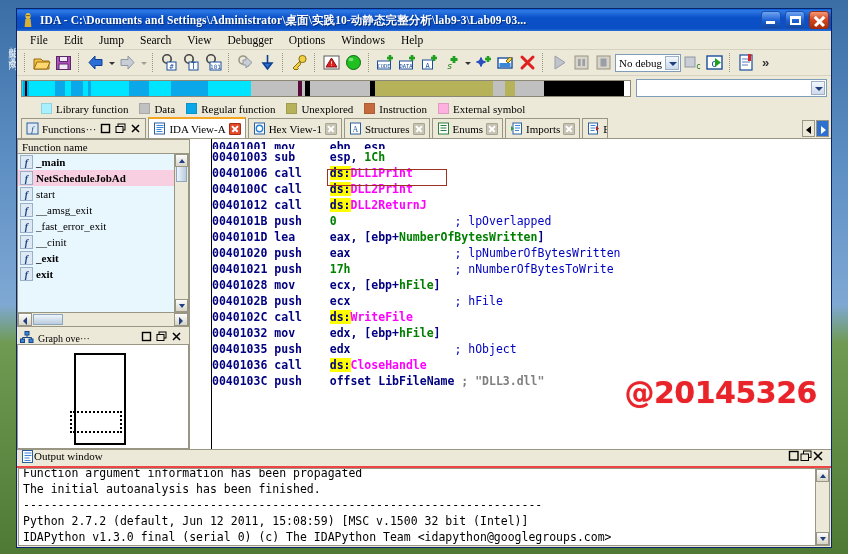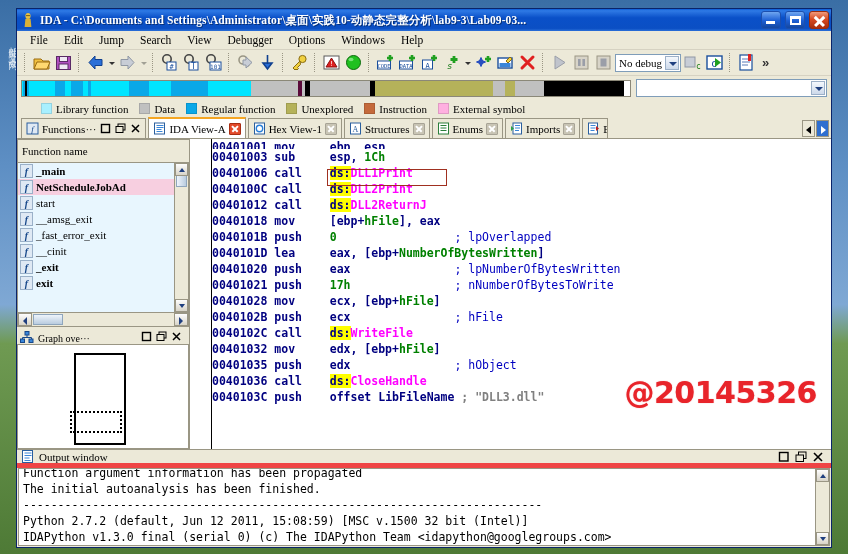--- a/index.html
+++ b/index.html
@@ -178,21 +178,21 @@
   #workarea { flex:1 1 auto; display:flex; position:relative; overflow:hidden; background:#ece9d8; }
   #leftcol { width:172px; flex:0 0 172px; display:flex; flex-direction:column; background:#ece9d8; }
   #rightcol { flex:1 1 auto; display:flex; flex-direction:column; background:#fff; border-left:1px solid #9a9684; }
 
   
   #funcs-header, #graph-header {
     height:17px; display:flex; align-items:flex-end; gap:4px; padding:0 3px;
     background:#ece9d8; font-size:10px; font-family:"Liberation Serif", serif;
   }
   #funcs-colhead {
-    height:24px; background:#ece9d8; border:1px solid #9a9684; border-right:none;
+    height:15px; background:#ece9d8; border:1px solid #9a9684; border-right:none;
     display:flex; align-items:center; padding-left:4px;
     font-size:11px; font-family:"Liberation Serif", serif;
   }
   #funcs-listwrap {
     flex:1 1 auto; display:flex; border:1px solid #9a9684; border-top:none;
     background:#e8f6fe; overflow:hidden; position:relative;
   }
   #funcs-list { flex:1 1 auto; overflow:hidden; }
   .func-row {
     height:16px; display:flex; align-items:center; gap:3px; padding-left:2px;
@@ -274,23 +274,23 @@
   }
   #disasm-status .cell { padding:0 4px; border-right:1px solid #b8b4a4; height:100%; display:flex; align-items:center; }
   #disasm-status .cell:last-child { border-right:none; }
 
   
   #outwin {
     flex:0 0 86px; background:#ece9d8; border-top:1px solid #9a9684;
     display:flex; flex-direction:column;
   }
   #out-header {
-    height:18px; flex:0 0 18px; display:flex; align-items:flex-end; gap:5px;
+    height:18px; flex:0 0 18px; display:flex; align-items:flex-start; 
     padding:0 4px; font-size:11px; font-family:"Liberation Serif", serif;
-    border-bottom:5px solid #ef4444;
+    border-bottom:2px solid #ef4444;
   }
   #out-header .spacer { flex:1 1 auto; }
   .hdrbtn { width:12px; height:12px; position:relative; }
   #out-body {
     flex:1 1 auto; background:#fff; border:1px solid #9a9684; margin:0 1px 1px 1px;
     display:flex; overflow:hidden;
   }
   #out-text {
     flex:1 1 auto; padding:0 11px 0 4px; overflow:hidden;
     font-family:"DejaVu Sans Mono", monospace; font-size:11.5px;
@@ -767,21 +767,20 @@
 
     <div id="rightcol">
       <div id="disasm">
         <div id="disasm-arrowcol"></div>
         <div id="disasm-code">
           <div class="dline" style="height:10px;overflow:hidden"><span class="addr">00401001</span> <span class="mnem">mov</span>     <span class="reg">ebp, esp</span></div>
           <div class="dline"><span class="addr">00401003</span> <span class="mnem">sub</span>     <span class="reg">esp, </span><span class="num">1Ch</span></div>
           <div class="dline"><span class="addr">00401006</span> <span class="mnem">call</span>    <span class="dsk">ds:</span><span class="api">DLL1Print</span></div>
           <div class="dline"><span class="addr">0040100C</span> <span class="mnem">call</span>    <span class="dsk">ds:</span><span class="api">DLL2Print</span></div>
           <div class="dline"><span class="addr">00401012</span> <span class="mnem">call</span>    <span class="dsk">ds:</span><span class="api">DLL2ReturnJ</span></div>
-          <div class="dline"><span class="addr">00401018</span> <span class="mnem">mov</span>     <span class="reg">[ebp+</span><span class="var">hFile</span><span class="reg">], eax</span></div>
           <div class="dline"><span class="addr">0040101B</span> <span class="mnem">push</span>    <span class="num">0</span>                 <span class="cmt">; lpOverlapped</span></div>
           <div class="dline"><span class="addr">0040101D</span> <span class="mnem">lea</span>     <span class="reg">eax, [ebp+</span><span class="var">NumberOfBytesWritten</span><span class="reg">]</span></div>
           <div class="dline"><span class="addr">00401020</span> <span class="mnem">push</span>    <span class="reg">eax</span>               <span class="cmt">; lpNumberOfBytesWritten</span></div>
           <div class="dline"><span class="addr">00401021</span> <span class="mnem">push</span>    <span class="num">17h</span>               <span class="cmt">; nNumberOfBytesToWrite</span></div>
           <div class="dline"><span class="addr">00401028</span> <span class="mnem">mov</span>     <span class="reg">ecx, [ebp+</span><span class="var">hFile</span><span class="reg">]</span></div>
           <div class="dline"><span class="addr">0040102B</span> <span class="mnem">push</span>    <span class="reg">ecx</span>               <span class="cmt">; hFile</span></div>
           <div class="dline"><span class="addr">0040102C</span> <span class="mnem">call</span>    <span class="dsk">ds:</span><span class="api">WriteFile</span></div>
           <div class="dline"><span class="addr">00401032</span> <span class="mnem">mov</span>     <span class="reg">edx, [ebp+</span><span class="var">hFile</span><span class="reg">]</span></div>
           <div class="dline"><span class="addr">00401035</span> <span class="mnem">push</span>    <span class="reg">edx</span>               <span class="cmt">; hObject</span></div>
           <div class="dline"><span class="addr">00401036</span> <span class="mnem">call</span>    <span class="dsk">ds:</span><span class="api">CloseHandle</span></div>

